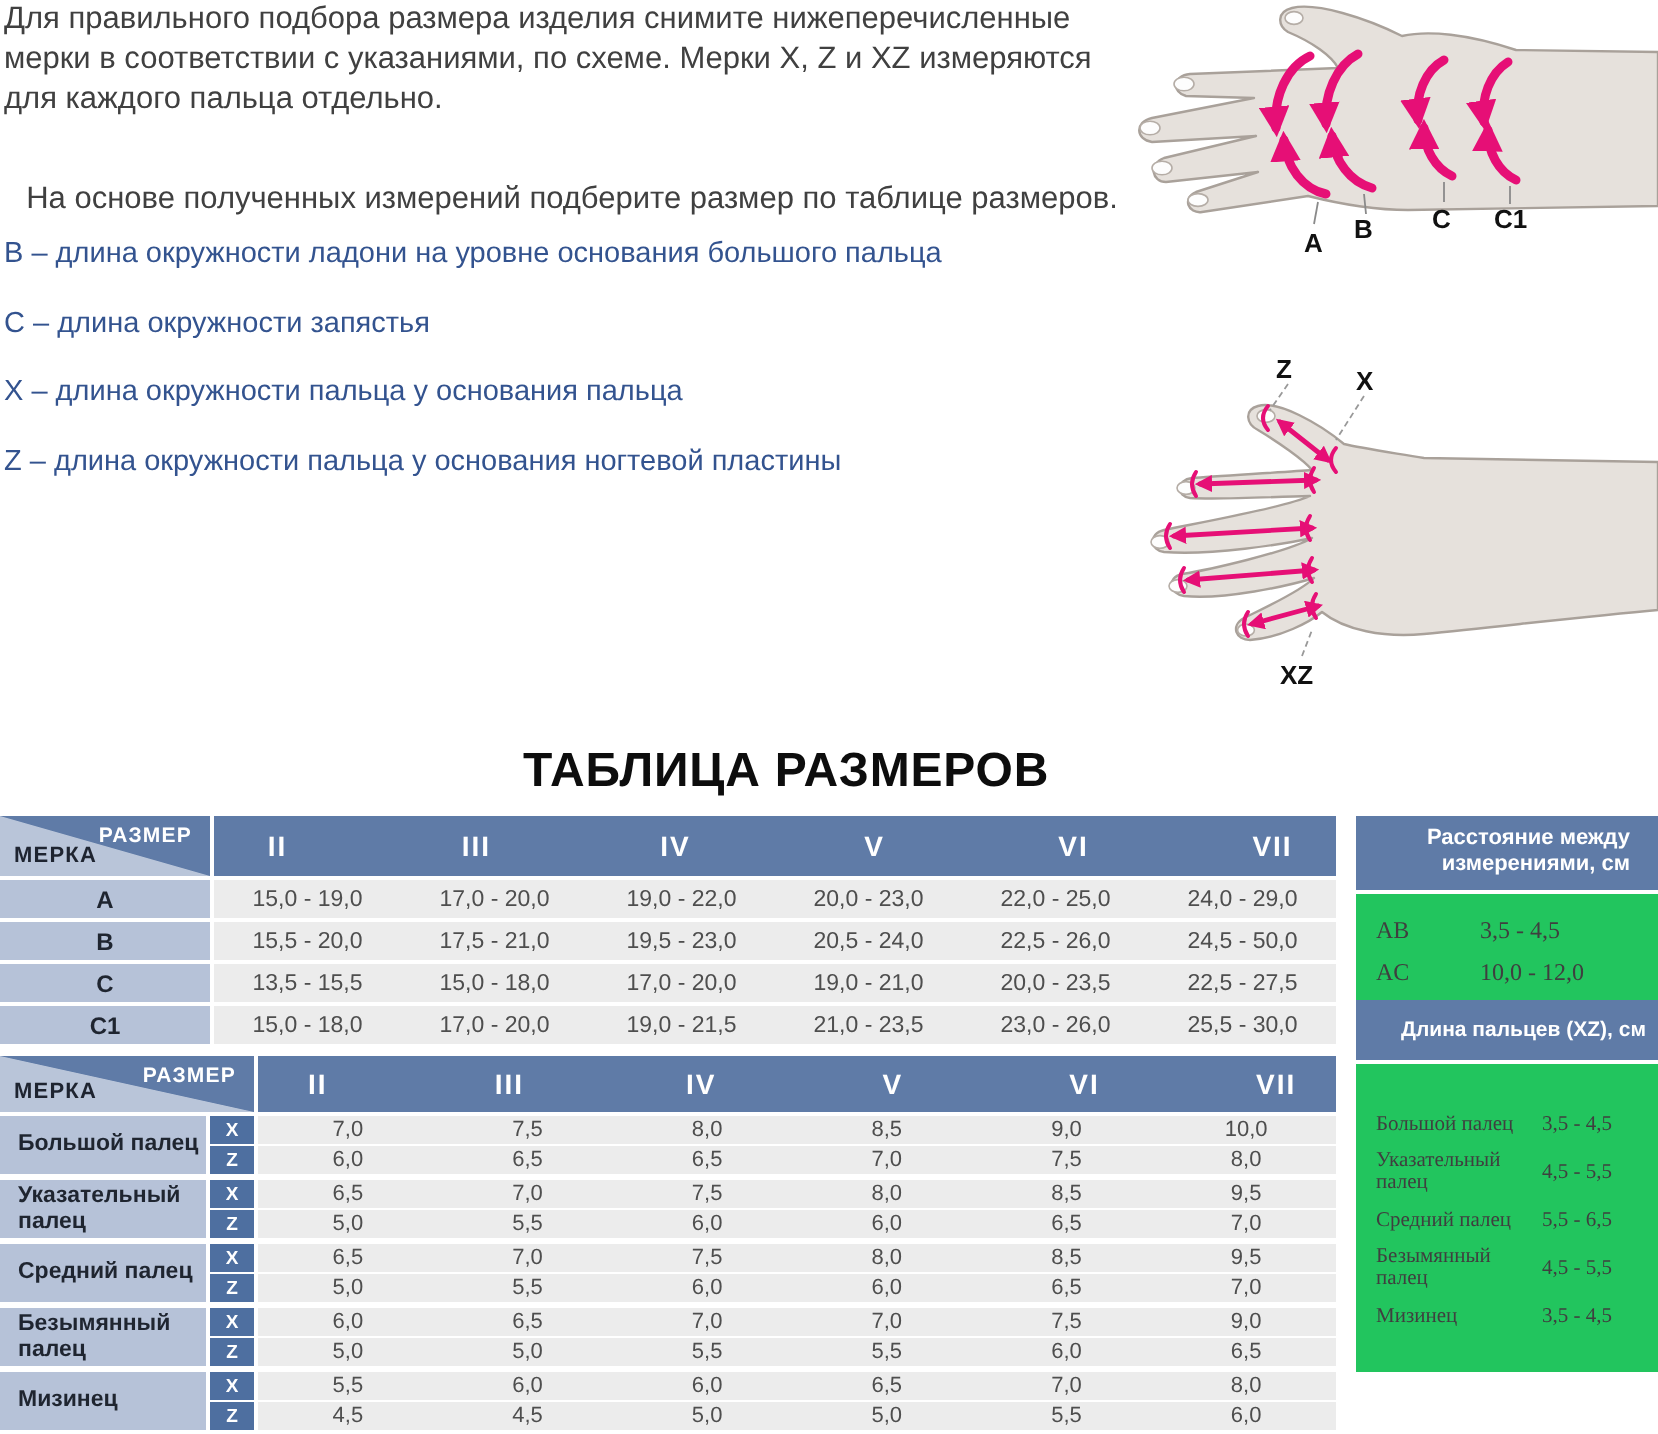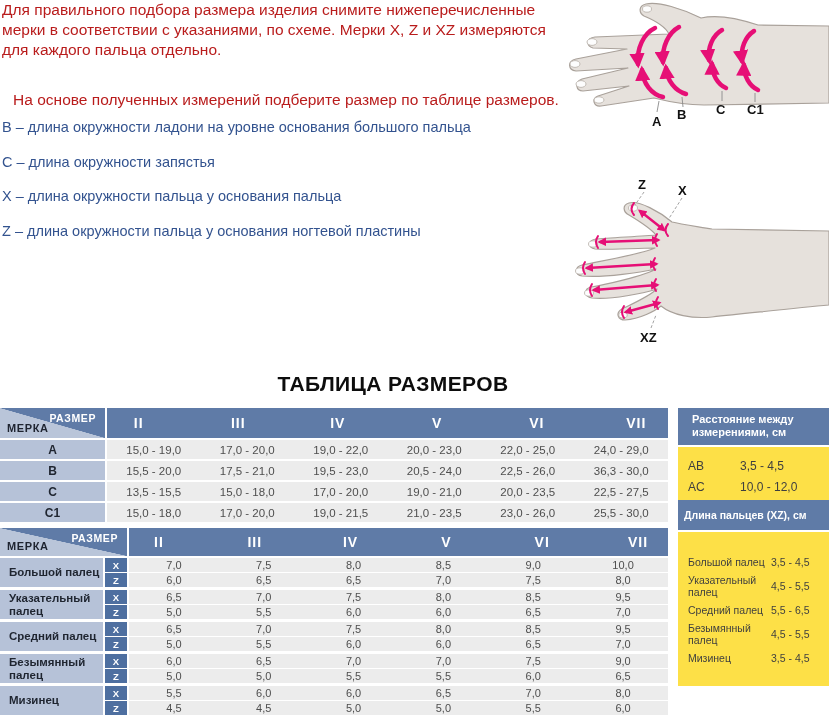--- a/index.html
+++ b/index.html
@@ -1,30 +1,30 @@
 <!DOCTYPE html>
 <html><head>
 <meta charset="utf-8">
 <style>
   html,body{margin:0;padding:0;background:#fff;}
   .page{position:relative;width:829px;height:717px;background:#fff;overflow:hidden;
         font-family:"Liberation Sans",sans-serif;}
   
-  .intro{position:absolute;left:2px;top:0;width:568px;font-size:15.5px;line-height:20px;color:#b91c1c;}
+  .intro{position:absolute;left:2px;top:0;width:568px;font-size:15.5px;line-height:20px;color:#404040;}
   .intro p{margin:0;}
   .intro p.second{margin-top:30px;text-align:center;}
   
   .mlist{position:absolute;left:2px;top:118px;width:574px;}
   .mlist p{margin:0 0 16px 0;font-size:14.5px;line-height:18.5px;color:#33538f;}
   
   .svg1{position:absolute;left:562px;top:0;}
   .svg2{position:absolute;left:560px;top:148px;}
   
   .tbl-title{position:absolute;top:372px;left:0;width:786px;text-align:center;
-             font-size:21px;font-weight:bold;color:#0d0d0d;letter-spacing:.4px;}
+             font-size:24px;font-weight:bold;color:#0d0d0d;letter-spacing:.4px;}
   
   .t-head{display:flex;height:30px;}
   .corner{position:relative;background:linear-gradient(to bottom left,#5f7ba7 49.6%,#b9c5d9 50.4%);}
   .corner1{width:105px;}
   .corner2{width:127px;}
   .c-top{position:absolute;top:4px;right:9px;font-size:10.5px;font-weight:bold;color:#fff;letter-spacing:.6px;}
   .c-bot{position:absolute;bottom:4px;left:7px;font-size:11px;font-weight:bold;color:#1e2430;letter-spacing:.6px;}
   .h-band{flex:1;margin-left:2px;background:#5f7ba7;display:flex;gap:36px;}
   .h-cell{flex:1;display:flex;align-items:center;justify-content:center;color:#fff;
           font-weight:bold;font-size:14px;letter-spacing:1px;}
@@ -46,24 +46,24 @@
   .f-row{display:flex;height:14px;}
   .f-row + .f-row{margin-top:1px;}
   .badge{width:22px;margin-left:2px;background:#4e6fa0;color:#fff;font-size:9.5px;font-weight:bold;
          display:flex;align-items:center;justify-content:center;}
   .f-band{flex:1;margin-left:2px;background:#ececec;display:flex;}
   .f-band .d-cell{font-size:11px;}
   
   .panel{position:absolute;width:151px;}
   .panel-1{left:678px;top:408px;}
   .panel-2{left:678px;top:500px;}
-  .p-head{background:#5f7ba7;color:#fff;font-weight:bold;text-align:left;}
+  .p-head{background:#5f7ba7;color:#fff;font-weight:bold;text-align:right;}
   .panel-1 .p-head{font-size:11px;line-height:13px;padding:5px 14px 6px;}
   .panel-2 .p-head{font-size:10.5px;line-height:12px;padding:9px 6px;}
-  .p-body{background:#fde047;margin-top:2px;box-sizing:border-box;}
+  .p-body{background:#22c55e;margin-top:2px;box-sizing:border-box;font-family:Liberation Serif, serif;}
   .panel-1 .p-body{height:77px;padding-top:8px;}
   .panel-2 .p-body{height:154px;padding-top:18px;}
   .p1-row{display:flex;height:21px;align-items:center;font-size:12px;color:#3f3f3f;}
   .p1-label{width:52px;padding-left:10px;}
   .p1-value{flex:1;}
   .p2-row{display:flex;height:24px;align-items:center;font-size:10.5px;color:#3f3f3f;padding:0 8px 0 10px;}
   .p2-label{flex:1;}
   .p2-value{width:50px;text-align:left;}
 </style>
 </head>
@@ -203,21 +203,21 @@
           </div>
         </div>
         <div class="t-row">
           <div class="r-label">B</div>
           <div class="r-band">
             <div class="d-cell">15,5 - 20,0</div>
             <div class="d-cell">17,5 - 21,0</div>
             <div class="d-cell">19,5 - 23,0</div>
             <div class="d-cell">20,5 - 24,0</div>
             <div class="d-cell">22,5 - 26,0</div>
-            <div class="d-cell">36,3 - 30,0</div>
+            <div class="d-cell">24,5 - 50,0</div>
           </div>
         </div>
         <div class="t-row">
           <div class="r-label">C</div>
           <div class="r-band">
             <div class="d-cell">13,5 - 15,5</div>
             <div class="d-cell">15,0 - 18,0</div>
             <div class="d-cell">17,0 - 20,0</div>
             <div class="d-cell">19,0 - 21,0</div>
             <div class="d-cell">20,0 - 23,5</div>

